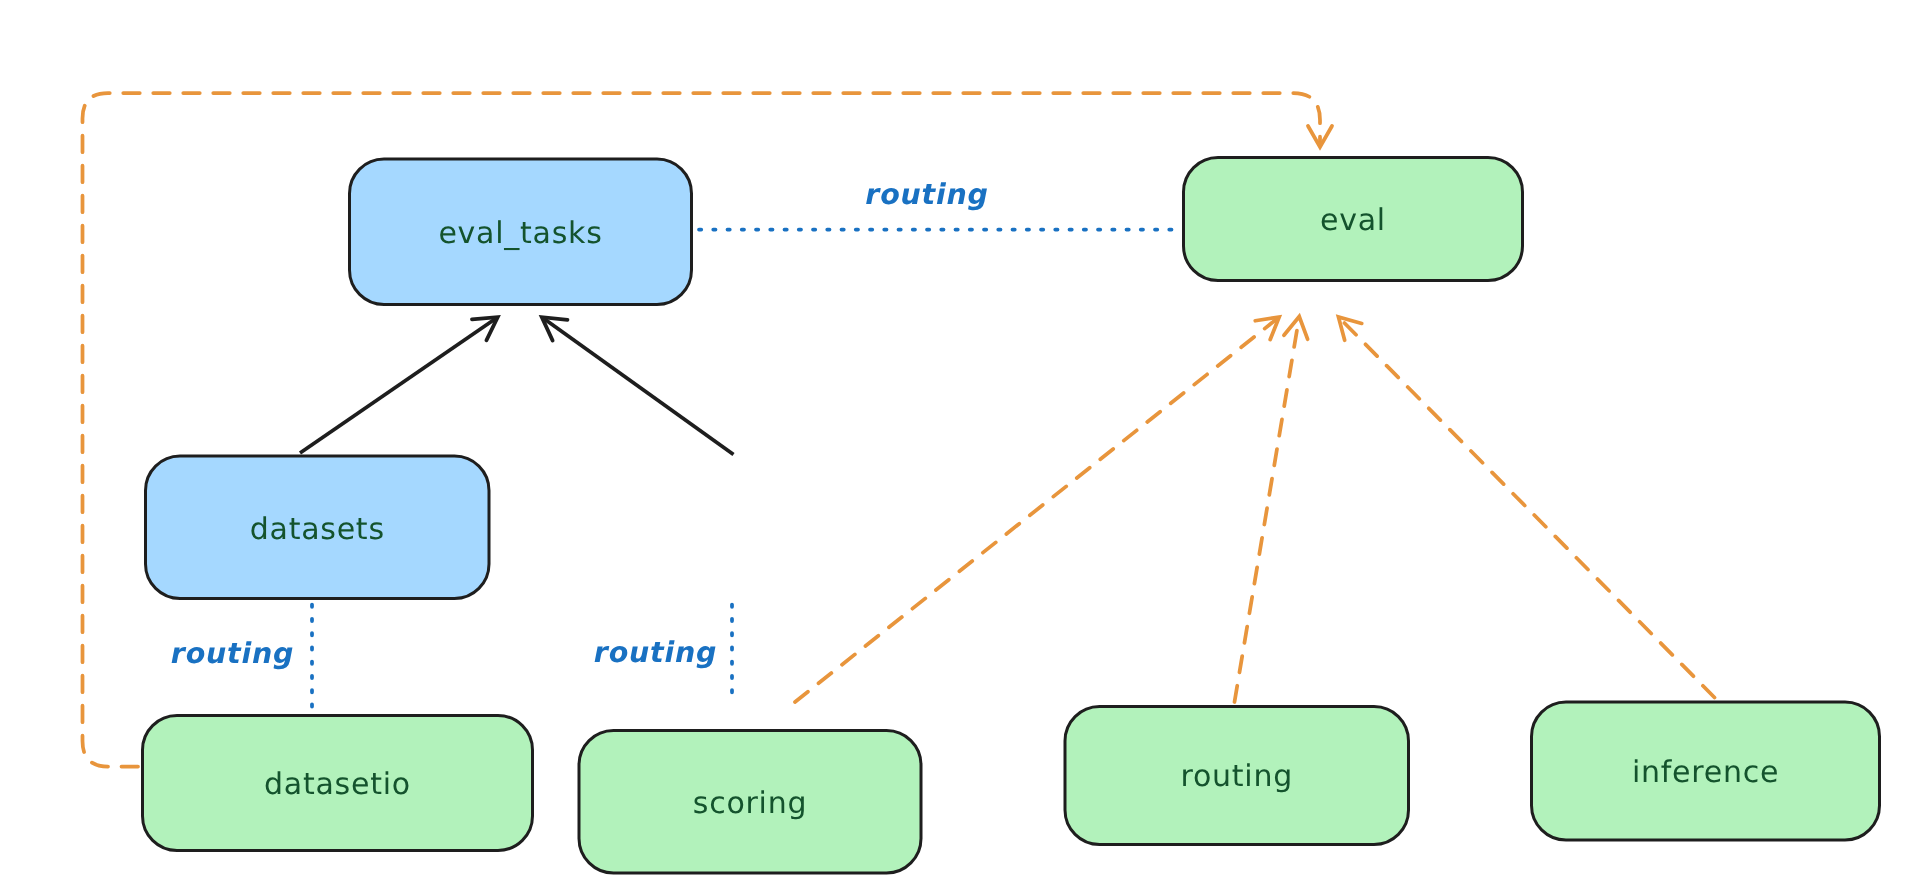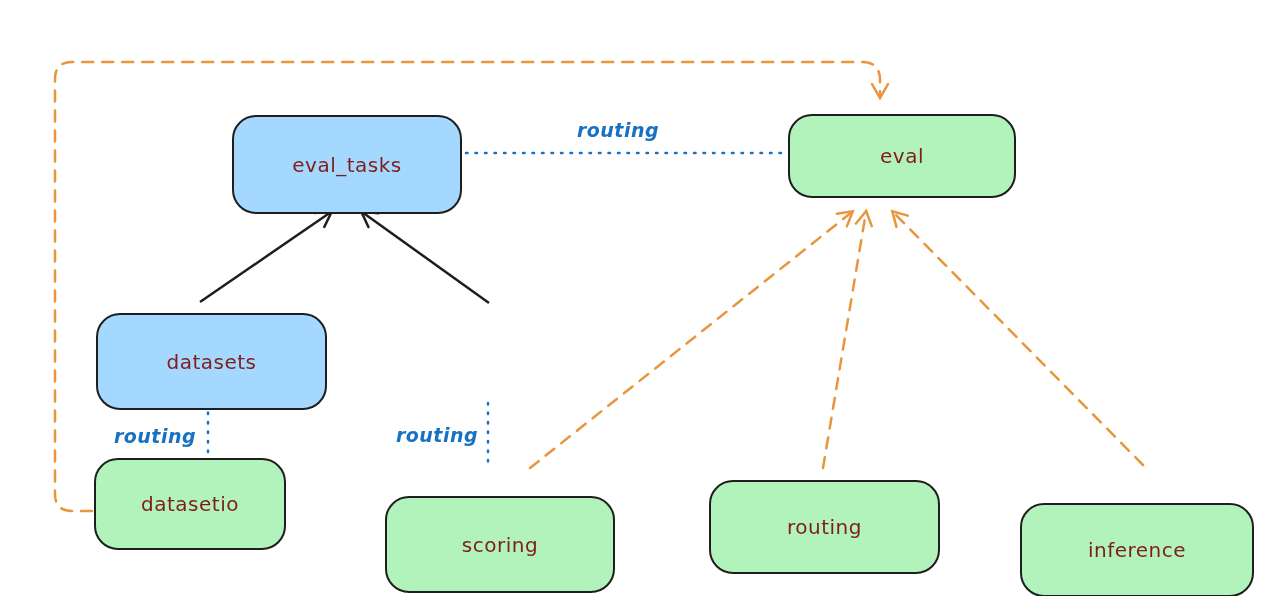--- a/index.html
+++ b/index.html
@@ -25,21 +25,21 @@
   .edge-blue{stroke:var(--routing-blue,#1971c2);stroke-dasharray:1.5 8;stroke-linecap:round;}
   .edge-orange{stroke:var(--provider-orange,#e8953c);stroke-dasharray:11 9;stroke-linecap:round;}
   .ah-black{stroke:var(--arrow-black,#1e1e1e);fill:none;stroke-width:2.5px;stroke-linecap:round;}
   .ah-orange{stroke:var(--provider-orange,#e8953c);fill:none;stroke-width:2.5px;stroke-linecap:round;}
   .node{
     position:absolute;
     border:2.5px solid var(--node-border,#1e1e1e);
     border-radius:24px;
     display:flex;align-items:center;justify-content:center;
     box-sizing:border-box;
-    font-size:20px;color:#7f1d1d;letter-spacing:0.5px;margin-top:10px;
+    font-size:20px;color:#14532d;letter-spacing:0.5px;
   }
   .node.blue{background:var(--node-blue-fill,#a5d8ff);}
   .node.green{background:var(--node-green-fill,#b2f2bb);}
   .edge-label{
     position:absolute;
     color:var(--routing-blue,#1971c2);
     font-size:19px;font-weight:600;letter-spacing:0.5px;
     text-align:center;
     font-style:italic;
   }
@@ -78,33 +78,33 @@
 
   <div class="node green" style="left:788px;top:104px;width:228px;height:84px">
     <span>eval</span>
   </div>
 
   <div class="node blue" style="left:96px;top:303px;width:231px;height:97px">
     <span>datasets</span>
   </div>
 
 
-  <div class="node green" style="left:94px;top:448px;width:192px;height:92px">
+  <div class="node green" style="left:94px;top:476px;width:262px;height:92px">
     <span>datasetio</span>
   </div>
 
   <div class="node green" style="left:385px;top:486px;width:230px;height:97px">
     <span>scoring</span>
   </div>
 
   <div class="node green" style="left:709px;top:470px;width:231px;height:94px">
     <span>routing</span>
   </div>
 
-  <div class="node green" style="left:1020px;top:493px;width:234px;height:94px">
+  <div class="node green" style="left:1020px;top:467px;width:234px;height:94px">
     <span>inference</span>
   </div>
 
   <span class="edge-label" style="left:558px;top:119px;width:120px">routing</span>
   <span class="edge-label" style="left:105px;top:425px;width:100px">routing</span>
   <span class="edge-label" style="left:387px;top:424px;width:100px">routing</span>
 
 </div>
 
 </body></html>

